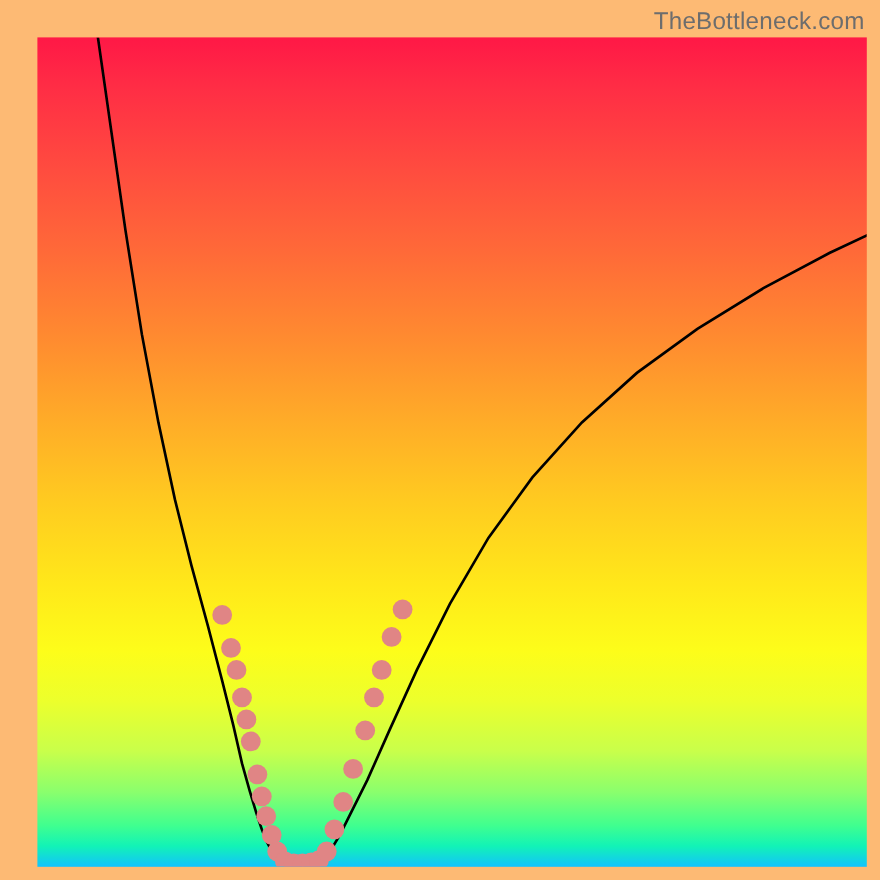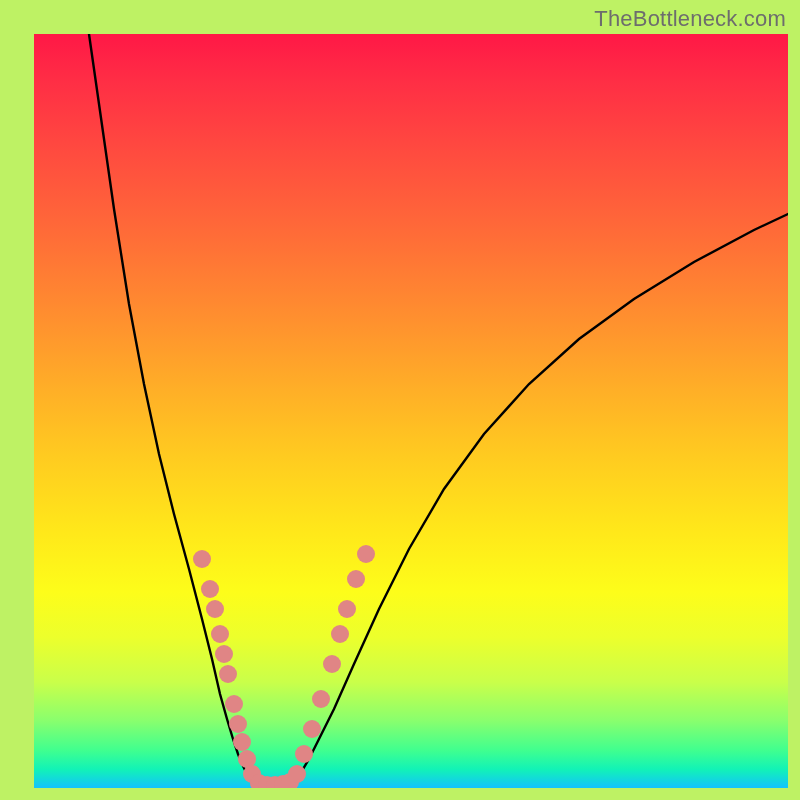--- a/index.html
+++ b/index.html
@@ -8,21 +8,21 @@
     width: 800px;
     height: 800px;
     background: #000;
     font-family: Arial, Helvetica, sans-serif;
     overflow: hidden;
   }
   .stage {
     position: relative;
     width: 800px;
     height: 800px;
-    background: #bef264;
+    background: #fdba74;
   }
   .watermark {
     position: absolute;
     top: 6px;
     right: 14px;
     color: #6d6d6d;
     font-size: 22px;
     font-weight: 400;
     letter-spacing: 0.2px;
     z-index: 10;

